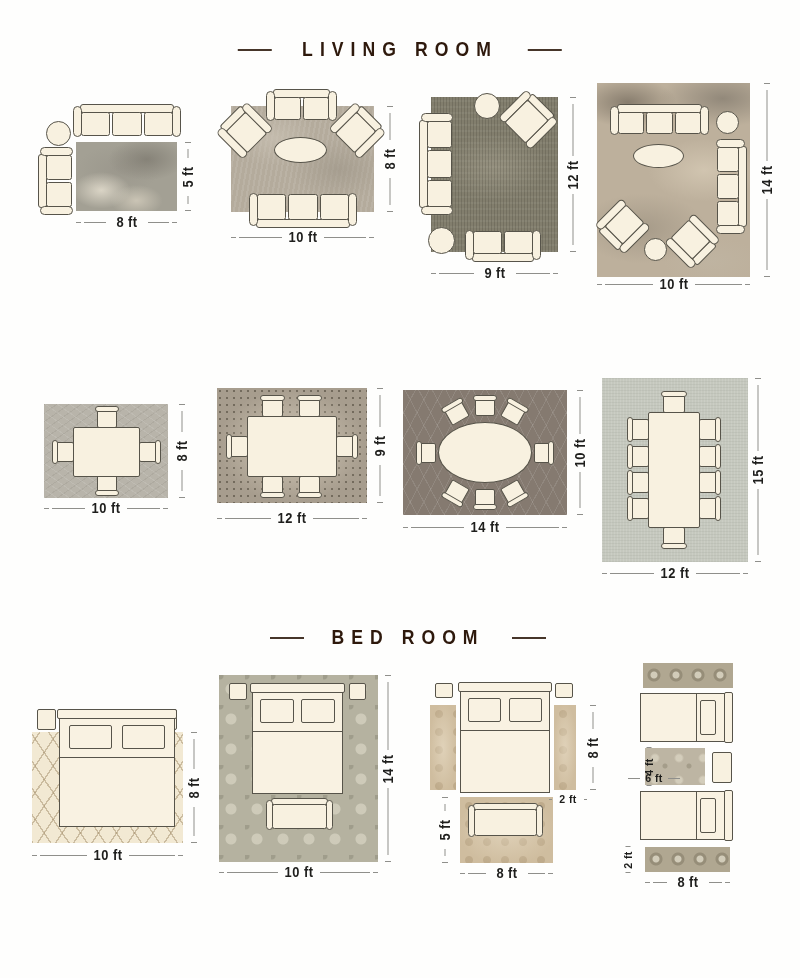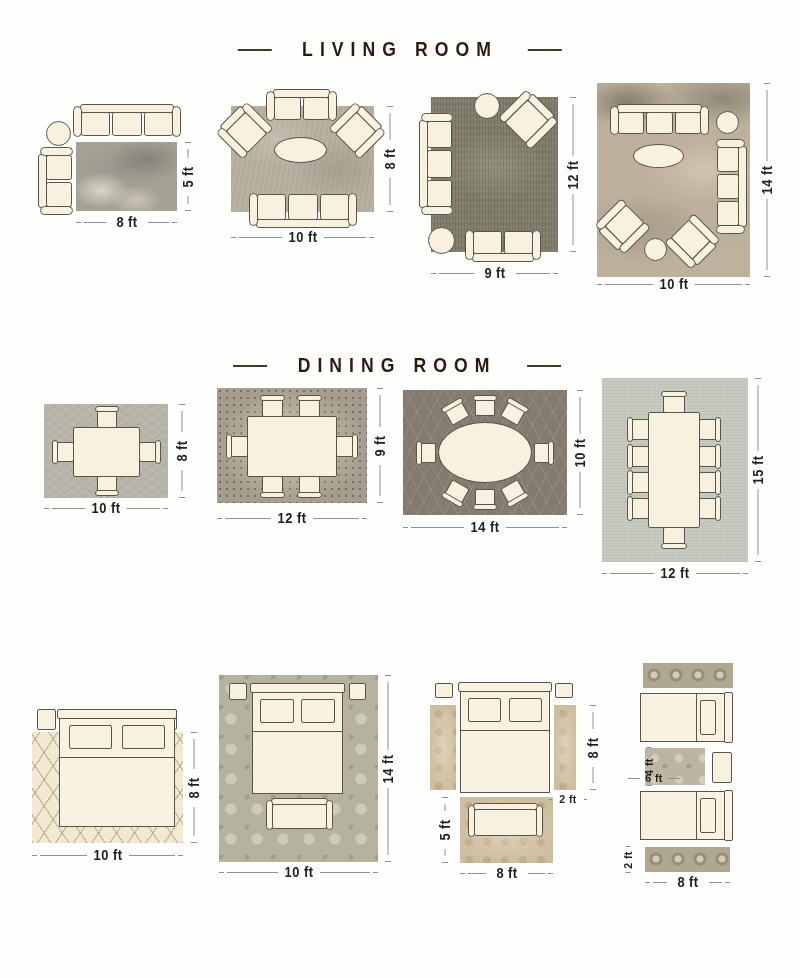--- a/index.html
+++ b/index.html
@@ -143,23 +143,23 @@
 </head>
 <body>
 
 <div class="canvas">
 
   <div class="title" style="left:400px;top:38px;">
     <span class="dash"></span>
     <span class="txt">LIVING ROOM</span>
     <span class="dash"></span>
   </div>
-  <div class="title" style="left:397px;top:354px;">
+  <div class="title" style="left:408px;top:626px;">
     <span class="dash"></span>
-    <span class="txt">DINING ROOM</span>
+    <span class="txt">BED ROOM</span>
     <span class="dash"></span>
   </div>
 
   <div>
     <div class="rug rug-lr1" style="left:76px;top:142px;width:101px;height:69px;"></div>
     <div class="sofa so-t" style="left:73px;top:104px;width:108px;height:33px;">
       <b class="back"></b>
         <b class="arm a1"></b>
         <b class="arm a2"></b>
         <span class="seat">

